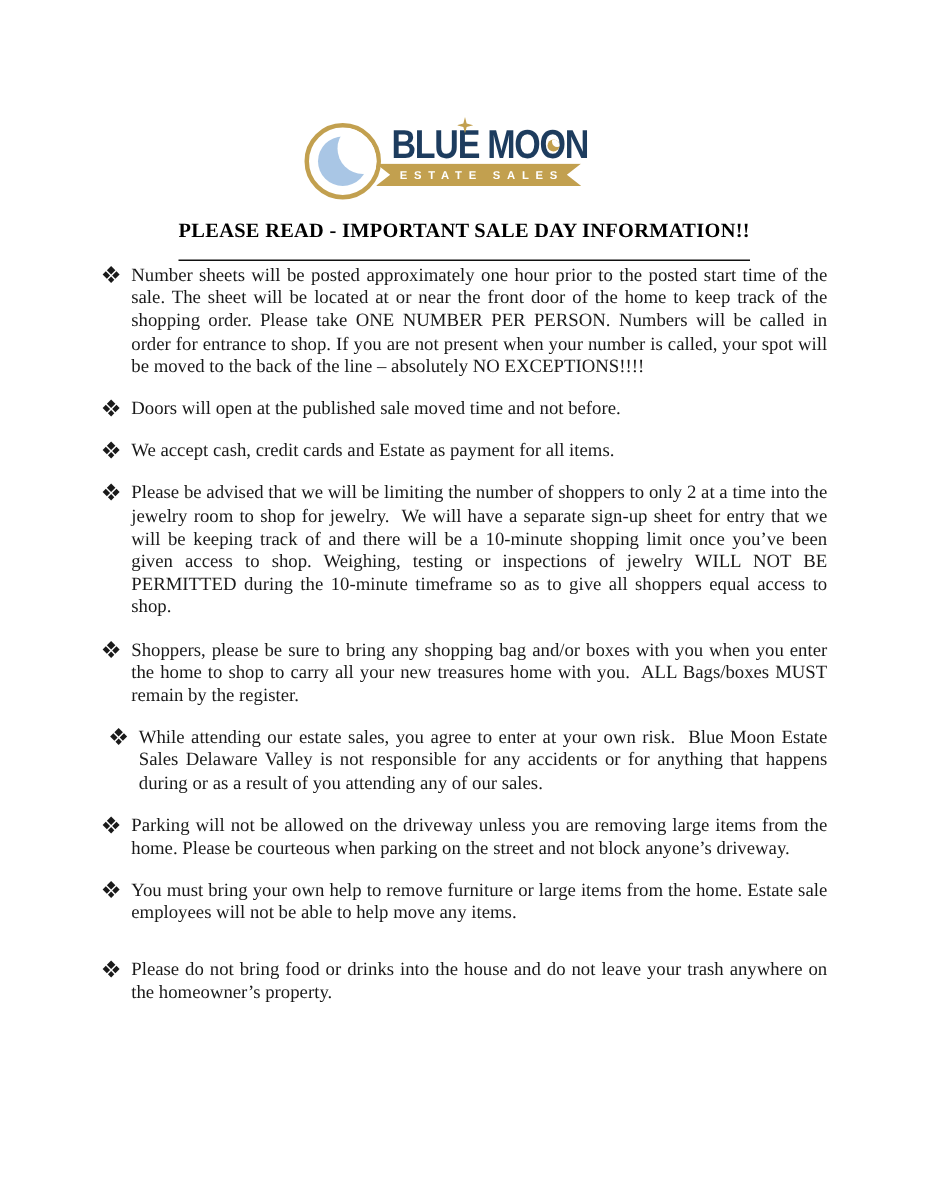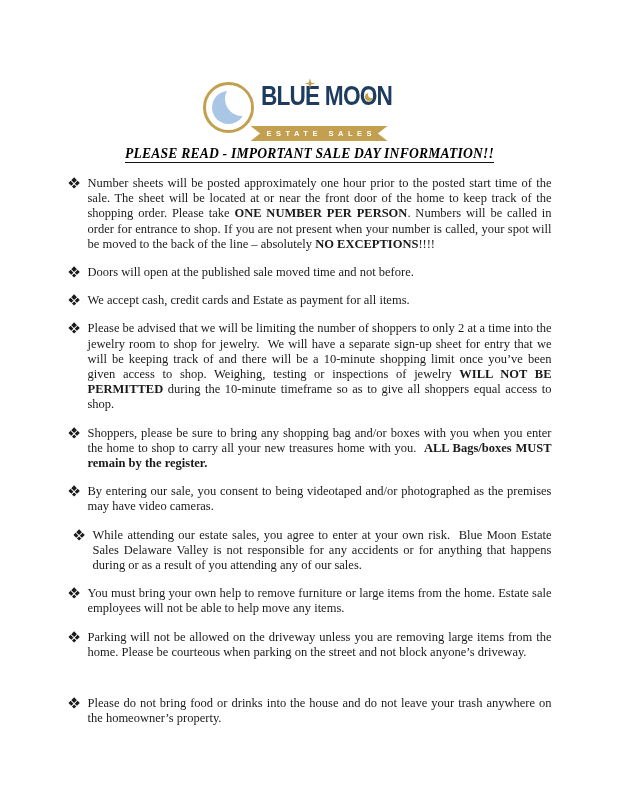--- a/index.html
+++ b/index.html
@@ -30,53 +30,53 @@
     font-size:27px;line-height:24px;letter-spacing:-1px;color:var(--navy);
     transform:scaleX(.84);transform-origin:0 0;white-space:nowrap;
   }
   .star{
     position:absolute;left:44px;top:-6px;width:11px;height:11px;background:var(--gold);z-index:2;
     clip-path:polygon(50% 0%,60% 40%,100% 50%,60% 60%,50% 100%,40% 60%,0% 50%,40% 40%);
   }
   .o-moon{position:absolute;left:104px;top:9px;width:8px;height:8px;border-radius:50%;background:var(--gold);overflow:hidden;z-index:2;}
   .o-moon::after{content:"";position:absolute;left:3px;top:-2px;width:7px;height:7px;border-radius:50%;background:#fff;}
   .banner{
-    margin-top:18px;margin-left:-10px;width:137px;height:15px;background:var(--gold);
+    margin-top:1px;margin-left:-10px;width:137px;height:15px;background:var(--gold);
     clip-path:polygon(0 0,100% 0,93% 50%,100% 100%,0 100%,7% 50%);
     display:flex;align-items:center;justify-content:center;
   }
   .banner span{
     color:#fff;font-family:"Liberation Sans",sans-serif;font-size:7.5px;font-weight:700;
     letter-spacing:4.5px;text-indent:4.5px;white-space:nowrap;
   }
   
   h1{
     margin:8px 0 14px;text-align:center;font-size:13.6px;font-weight:700;
     letter-spacing:.2px;color:#000;
   }
-  h1 span{border-bottom:1.5px solid #111;padding-bottom:1px;font-style:italic;}
+  h1 span{border-bottom:1.5px solid #111;padding-bottom:12px;}
   
   .info-list{
     list-style:none;margin:0 auto;padding:0;width:484px;
   }
   .info-list li{
     position:relative;padding-left:20px;margin:0 0 13px 0;
     font-size:12.5px;line-height:15.2px;text-align:justify;
   }
   .info-list li.indent{padding-left:25px;}
   .info-list li.indent .bullet{left:7px;}
-  .info-list li.extra-gap{margin-top:36px;}
+  .info-list li.extra-gap{margin-top:22px;}
   .bullet{
     position:absolute;left:2px;top:3px;display:grid;
     grid-template-columns:3.5px 3.5px;grid-auto-rows:3.5px;gap:1.2px;
     transform:rotate(45deg);
   }
   .bullet i{background:var(--ink);display:block;}
   .seg{color:var(--ink);}
-  .seg.b{font-weight:700;}
+  .seg.b{font-weight:400;}
 </style>
 </head>
 <body>
 
 <div class="page">
 
   <div class="logo-wrap">
     <div class="logo-inner">
       <div class="logo-circle">
         <span class="moon-crescent"></span>
@@ -120,44 +120,38 @@
           <i></i>
           <i></i>
           <i></i>
         </span><span class="seg">Please be advised that we will be limiting the number of shoppers to only 2 at a time into the jewelry room to shop for jewelry.&nbsp; We will have a separate sign-up sheet for entry that we will be keeping track of and there will be a 10-minute shopping limit once you’ve been given access to shop. Weighing, testing or inspections of jewelry </span><span class="seg b">WILL NOT BE PERMITTED</span><span class="seg"> during the 10-minute timeframe so as to give all shoppers equal access to shop.</span></li>
       <li><span class="bullet" aria-label="❖">
           <i></i>
           <i></i>
           <i></i>
           <i></i>
         </span><span class="seg">Shoppers, please be sure to bring any shopping bag and/or boxes with you when you enter the home to shop to carry all your new treasures home with you.&nbsp; </span><span class="seg b">ALL Bags/boxes MUST remain by the register.</span></li>
-      <li><span class="bullet" aria-label="❖">
-          <i></i>
-          <i></i>
-          <i></i>
-          <i></i>
-        </span><span class="seg">By entering our sale, you consent to being videotaped and/or photographed as the premises may have video cameras.</span></li>
       <li class="indent"><span class="bullet" aria-label="❖">
           <i></i>
           <i></i>
           <i></i>
           <i></i>
         </span><span class="seg">While attending our estate sales, you agree to enter at your own risk.&nbsp; Blue Moon Estate Sales Delaware Valley is not responsible for any accidents or for anything that happens during or as a result of you attending any of our sales.</span></li>
       <li><span class="bullet" aria-label="❖">
           <i></i>
           <i></i>
           <i></i>
           <i></i>
-        </span><span class="seg">You must bring your own help to remove furniture or large items from the home. Estate sale employees will not be able to help move any items.</span></li>
+        </span><span class="seg">Parking will not be allowed on the driveway unless you are removing large items from the home. Please be courteous when parking on the street and not block anyone’s driveway.</span></li>
       <li><span class="bullet" aria-label="❖">
           <i></i>
           <i></i>
           <i></i>
           <i></i>
-        </span><span class="seg">Parking will not be allowed on the driveway unless you are removing large items from the home. Please be courteous when parking on the street and not block anyone’s driveway.</span></li>
+        </span><span class="seg">You must bring your own help to remove furniture or large items from the home. Estate sale employees will not be able to help move any items.</span></li>
       <li class="extra-gap"><span class="bullet" aria-label="❖">
           <i></i>
           <i></i>
           <i></i>
           <i></i>
         </span><span class="seg">Please do not bring food or drinks into the house and do not leave your trash anywhere on the homeowner’s property.</span></li>
     </ul>
 
 </div>
 

